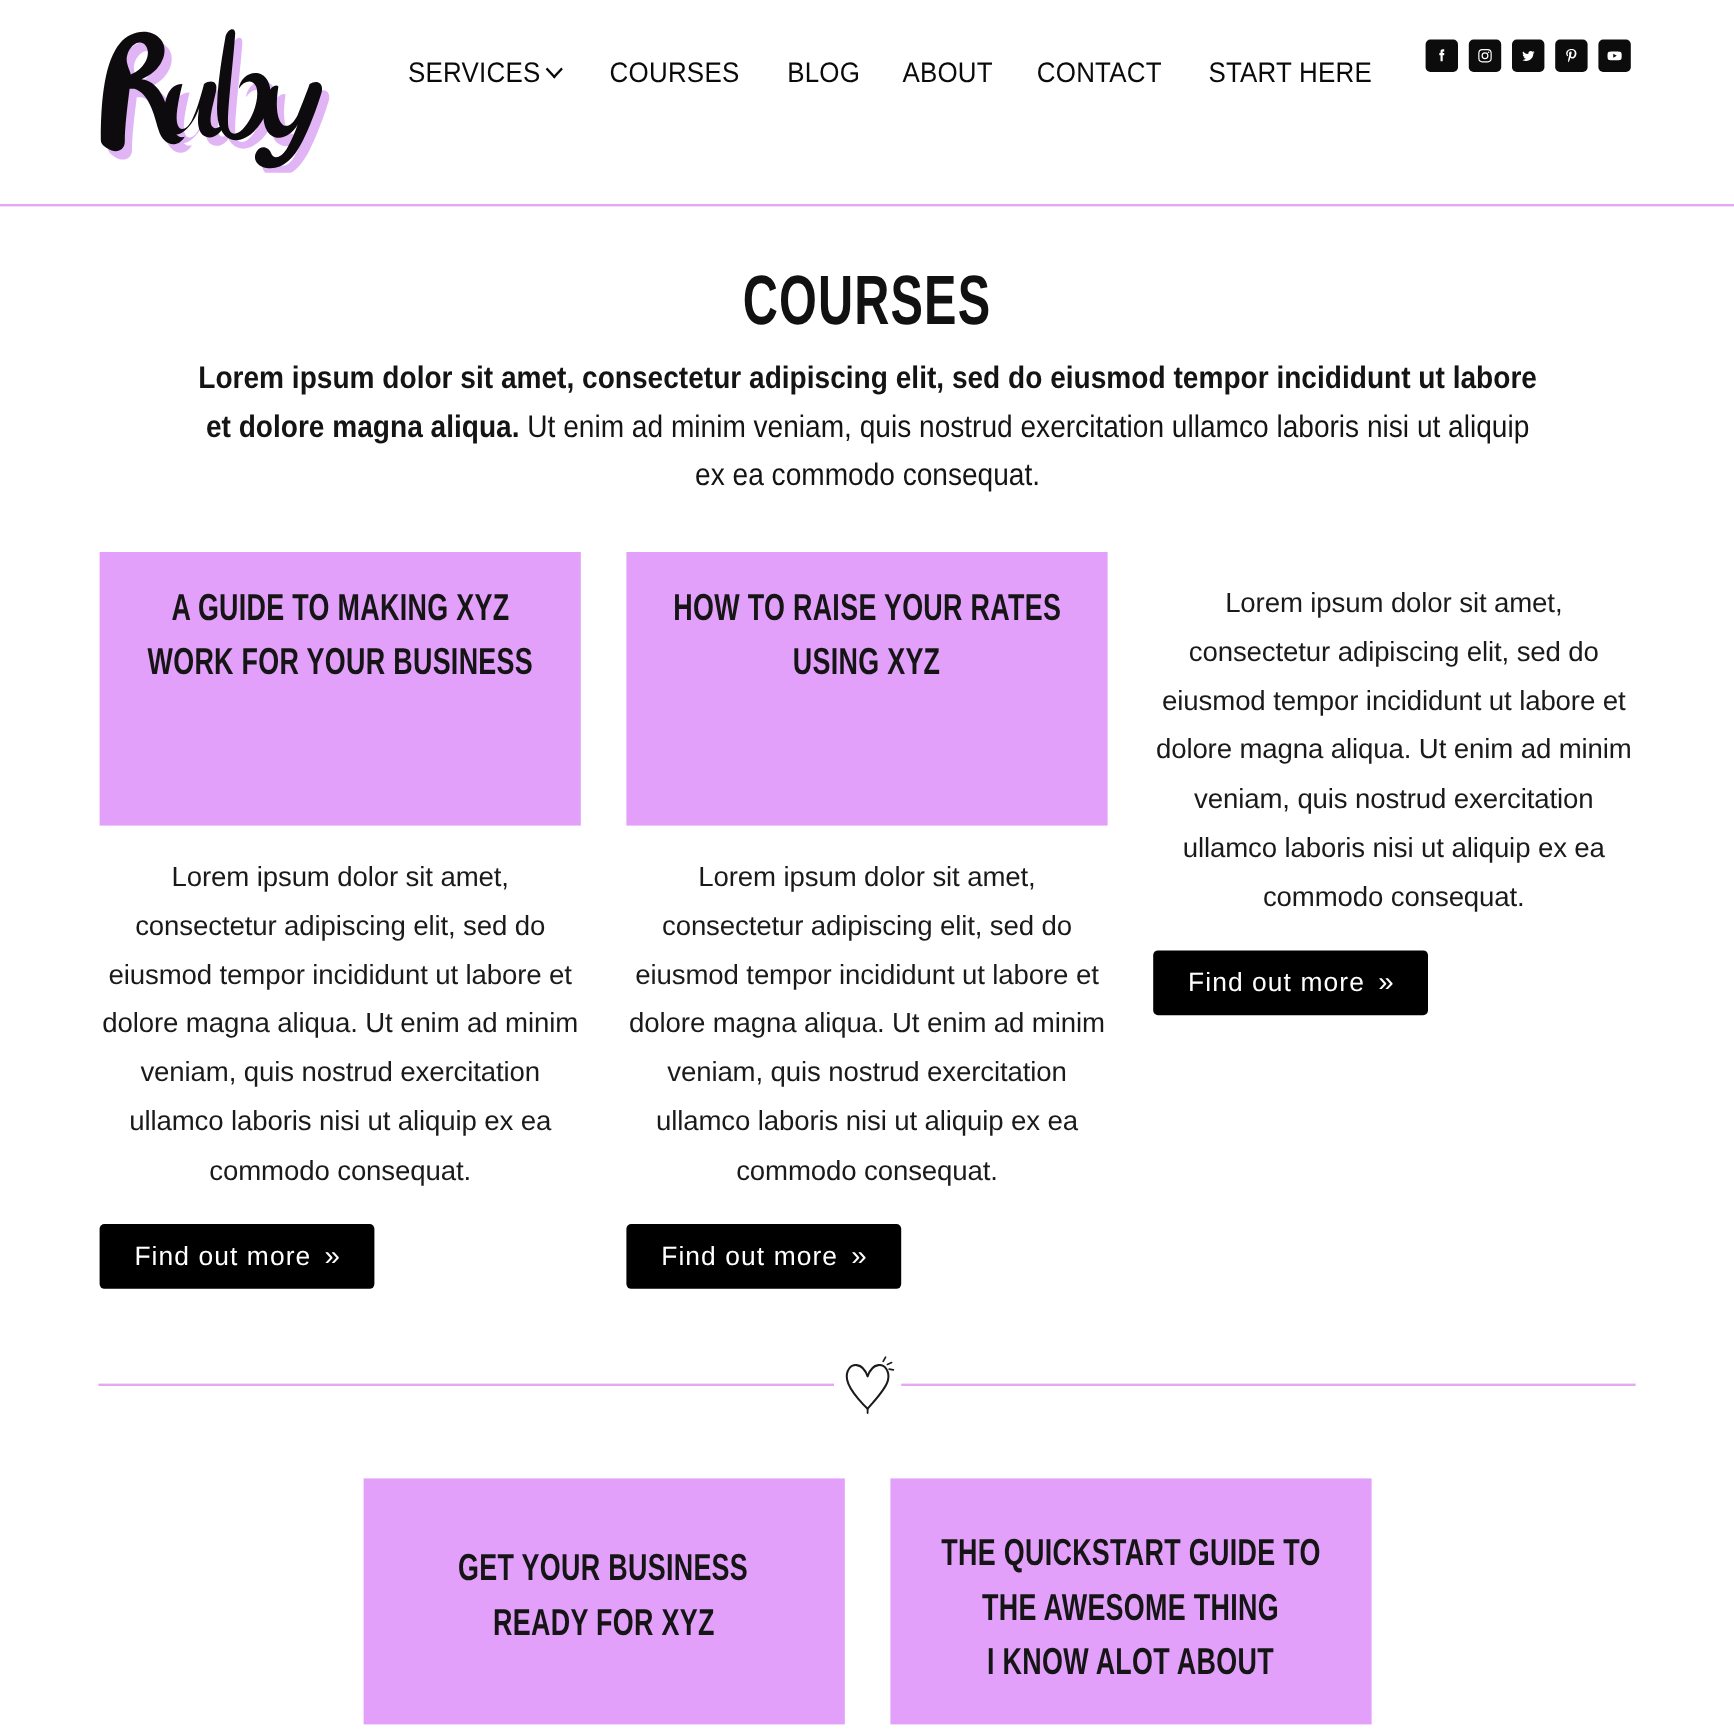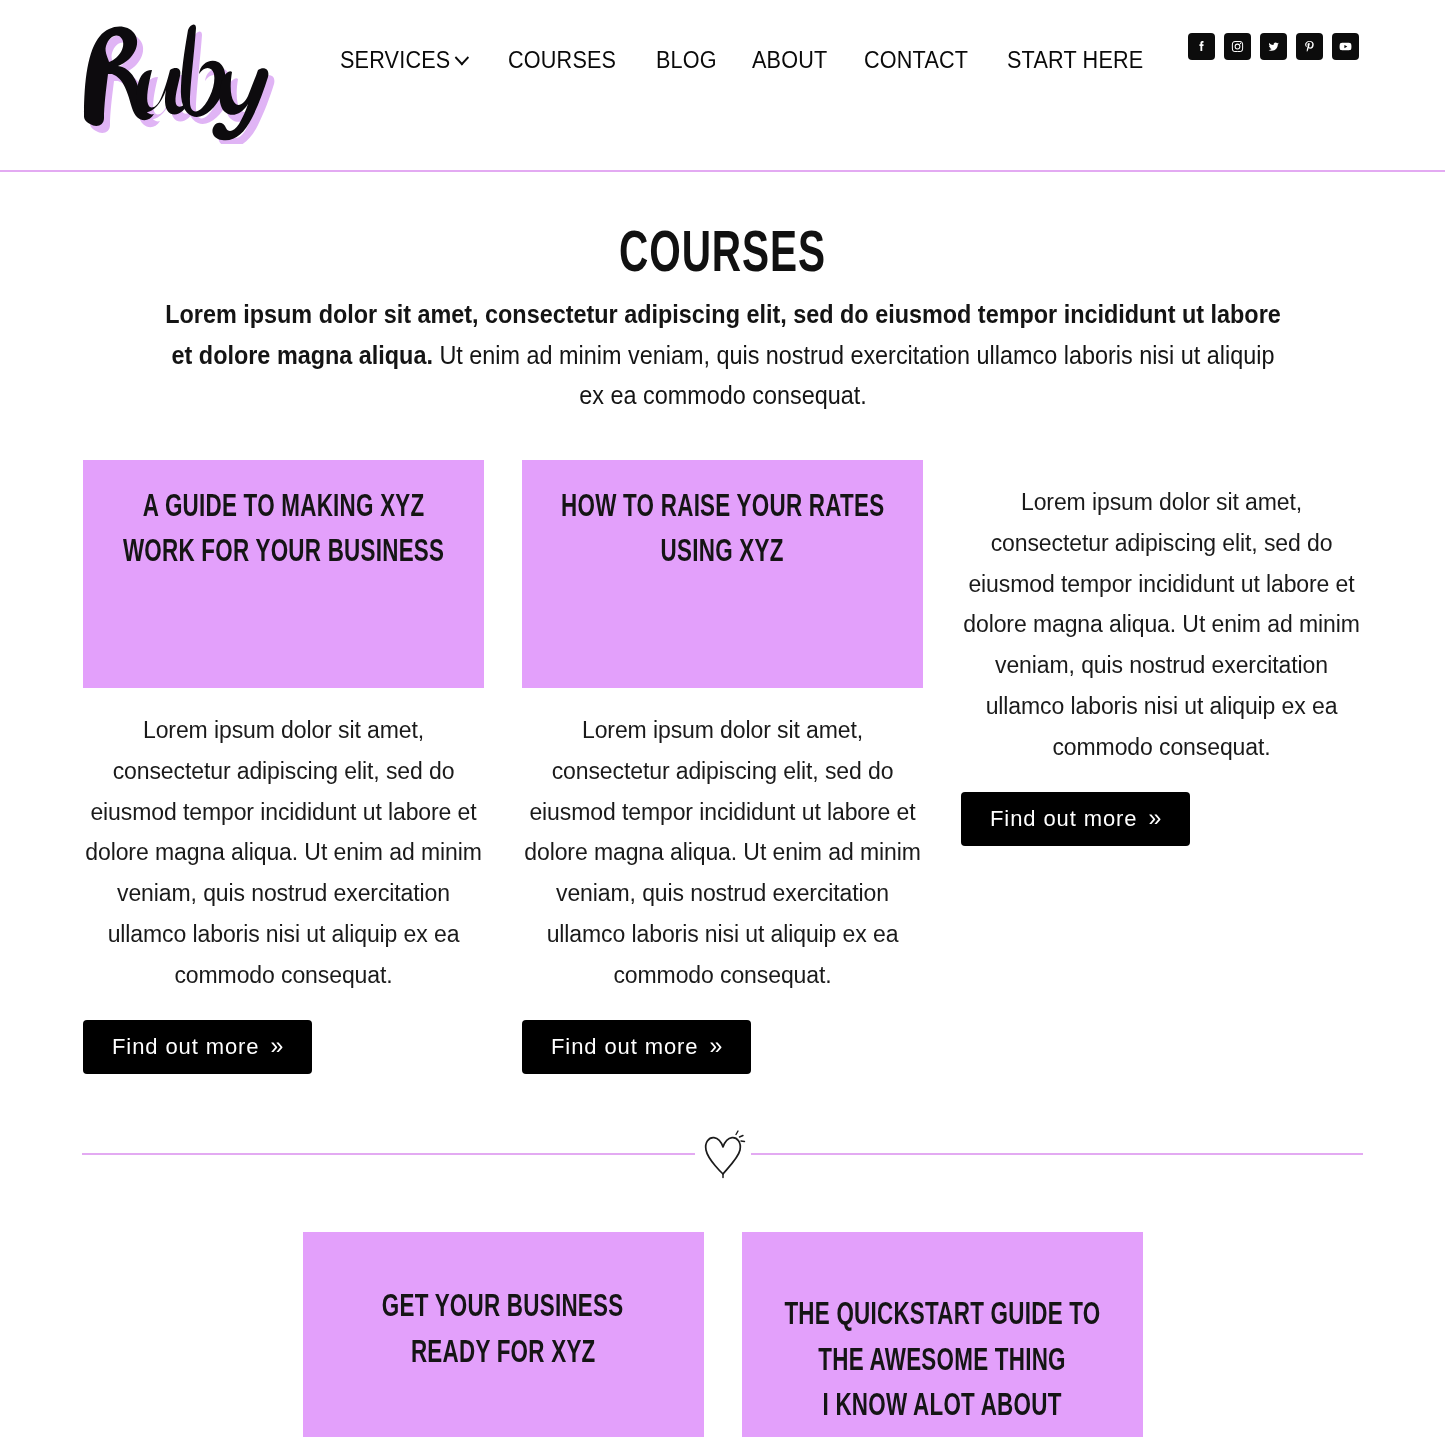--- a/index.html
+++ b/index.html
@@ -123,21 +123,21 @@
   .card-banner {
     width:401px;
     height:228px;
     background:#e3a0fb;
     display:flex;
     flex-direction:column;
     align-items:center;
     padding-top:24px;
   }
   .card-banner.tall { height:205px; padding-top:52px; }
-  .card-banner.three-line { padding-top:60px; }
+  .card-banner.three-line { padding-top:40px; }
 
   .banner-line {
     font-family:"Liberation Sans Narrow","Liberation Sans", sans-serif;
     font-weight:700;
     font-size:27px;
     letter-spacing:.3px;
     color:#151515;
     line-height:1.68;
     text-align:center;
     transform:scaleX(0.83) scaleY(1.16);

